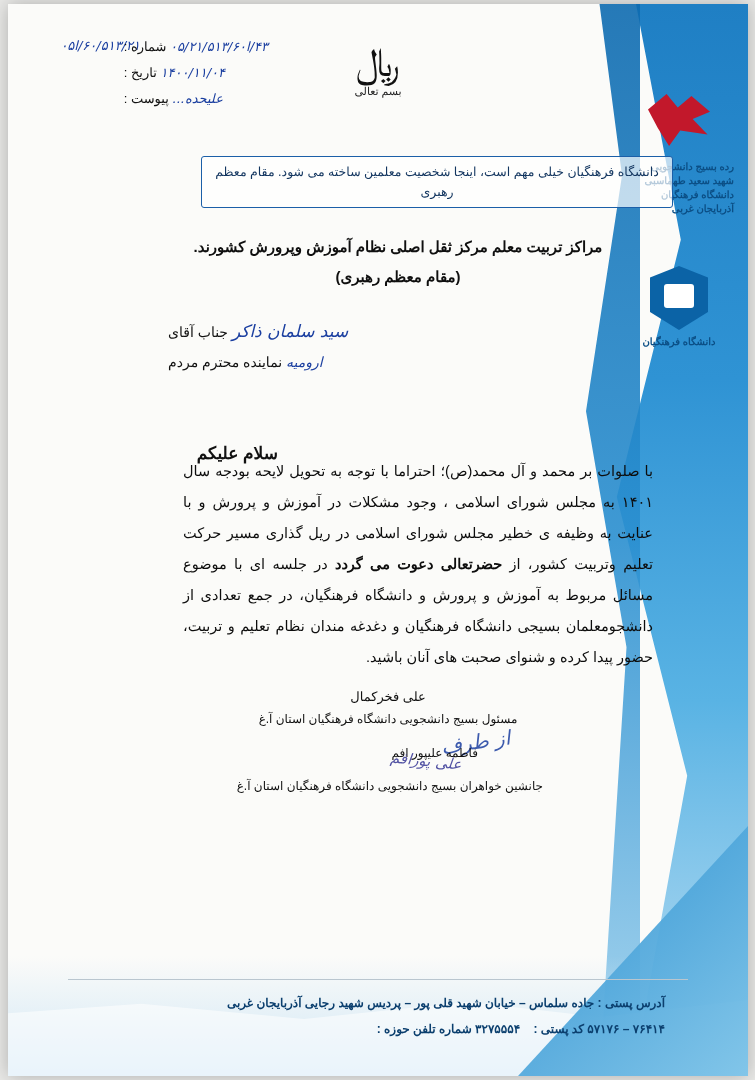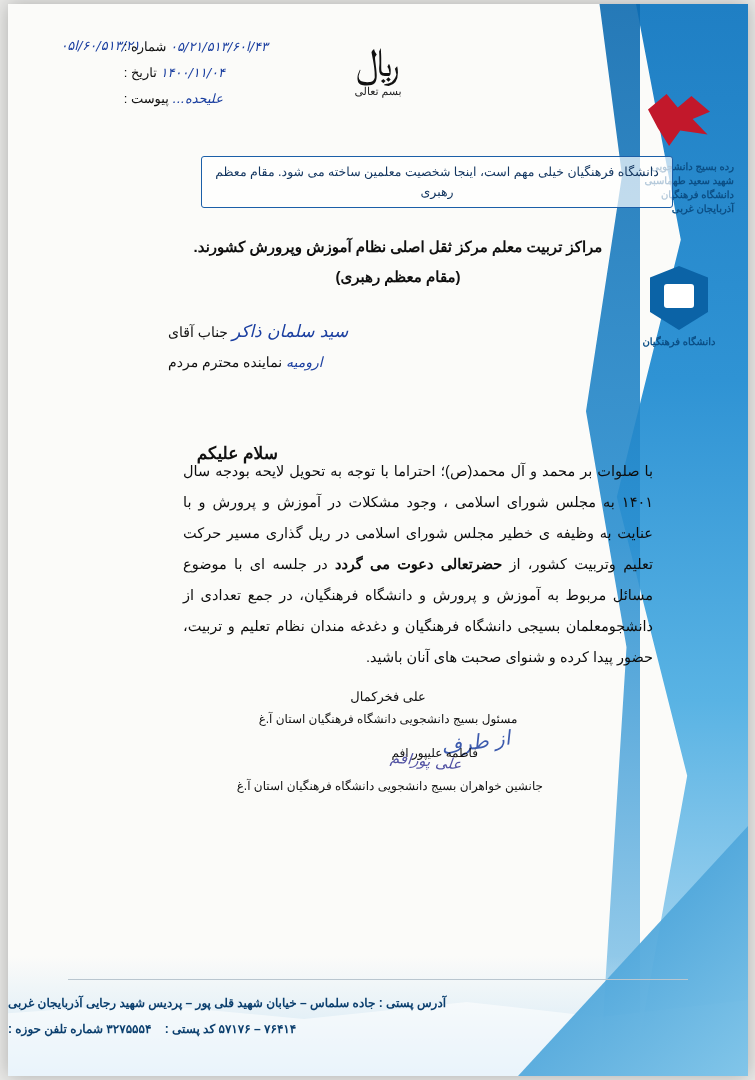--- a/index.html
+++ b/index.html
@@ -160,21 +160,21 @@
     font-size:15px;transform:rotate(6deg);opacity:.8;
   }
   .sig2-name{
     position:absolute;right:270px;top:742px;font-size:12px;color:#111;
   }
   .sig2-role{
     position:absolute;right:205px;top:775px;font-size:12px;color:#111;
   }
   
   .footer{
-    position:absolute;left:0;bottom:34px;width:657px;text-align:left;
+    position:absolute;left:0;bottom:34px;width:657px;text-align:right;
     font-size:12px;color:#0b3f6e;line-height:26px;font-weight:bold;
   }
   .footer .line2{font-size:12px;}
   .footer-sep{
     position:absolute;left:60px;right:60px;bottom:96px;height:1px;background:#b9c6cf;
   }
 </style>
 </head>
 <body>
 

